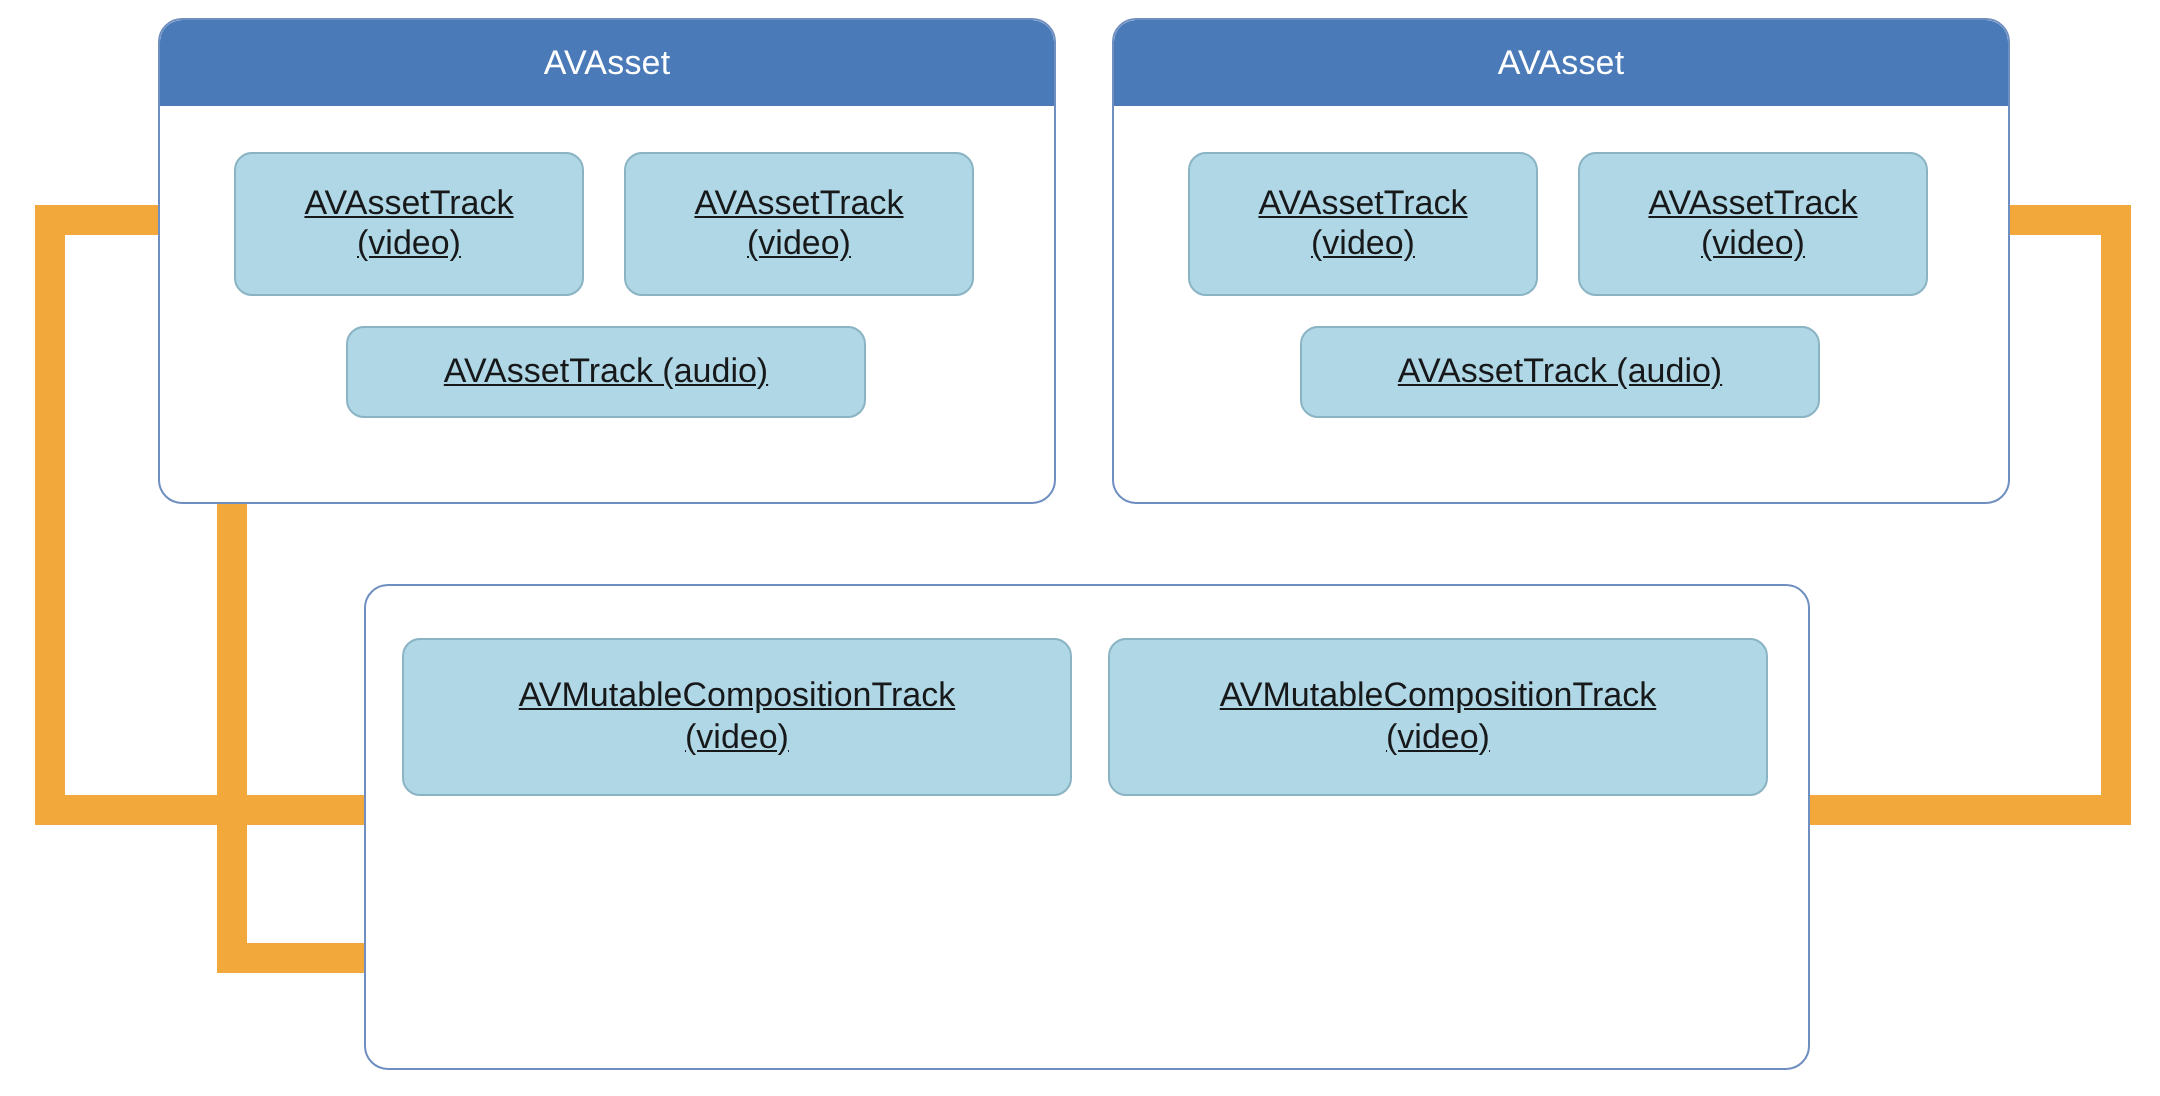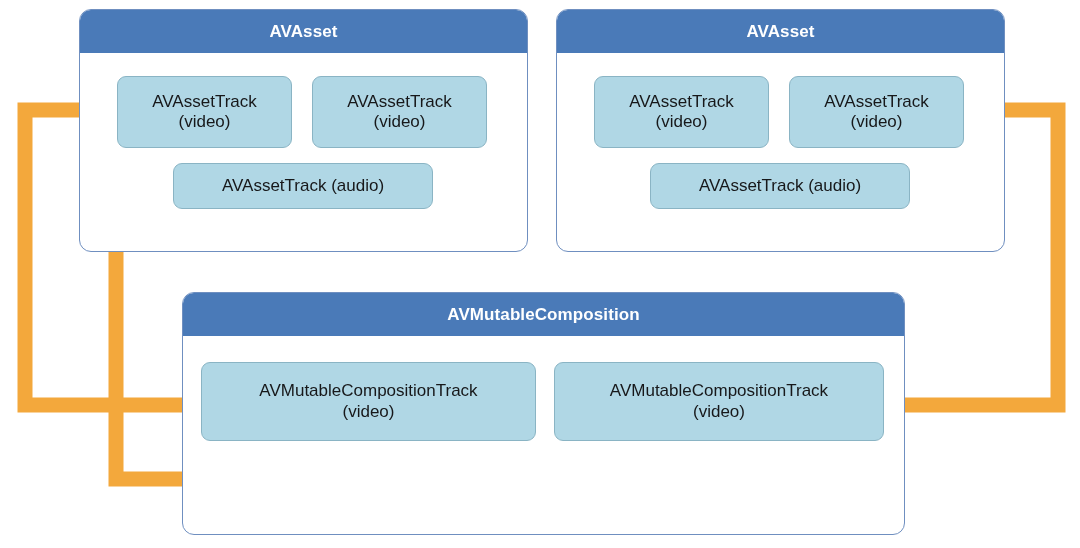--- a/index.html
+++ b/index.html
@@ -35,21 +35,21 @@
     border-radius: 12px;
     background: #ffffff;
     z-index: 2;
     overflow: hidden;
   }
   .container-header {
     box-sizing: border-box;
     height: 43px;
     background: #4a7ab8;
     color: #ffffff;
-    font-weight: bold;
+    font-weight: normal;
     font-size: 17px;
     display: flex;
     align-items: center;
     justify-content: center;
     letter-spacing: 0.1px;
     border-radius: 10px 10px 0 0;
   }
   .container-body {
     position: relative;
     width: 100%;
@@ -61,20 +61,21 @@
     border: 1.2px solid #8ab4c4;
     border-radius: 9px;
     display: flex;
     align-items: center;
     justify-content: center;
     text-align: center;
     color: #17181a;
     font-size: 17px;
     line-height: 1.18;
     z-index: 3;
+    text-decoration: underline;
   }
   .track-box .line2 { display: block; }
 </style>
 </head>
 <body>
 
 <div id="stage">
 
   <svg class="arrows-layer" viewBox="0 0 1080 548" width="1080" height="548" xmlns="http://www.w3.org/2000/svg">
 
@@ -142,21 +143,20 @@
       <div class="track-box" style="left:93px; top:110px; width:260px; height:46px;">
         <div>
           <span>AVAssetTrack (audio)</span>
         </div>
       </div>
 
     </div>
   </div>
 
   <div class="container-box" style="left:182px; top:292px; width:723px; height:243px;">
-    <div class="container-header">AVMutableComposition</div>
     <div class="container-body" style="height:198px;">
 
       <div class="track-box" style="left:18px; top:26px; width:335px; height:79px;">
         <div>
           <span>AVMutableCompositionTrack</span>
           <span class="line2">(video)</span>
         </div>
       </div>
 
       <div class="track-box" style="left:371px; top:26px; width:330px; height:79px;">

